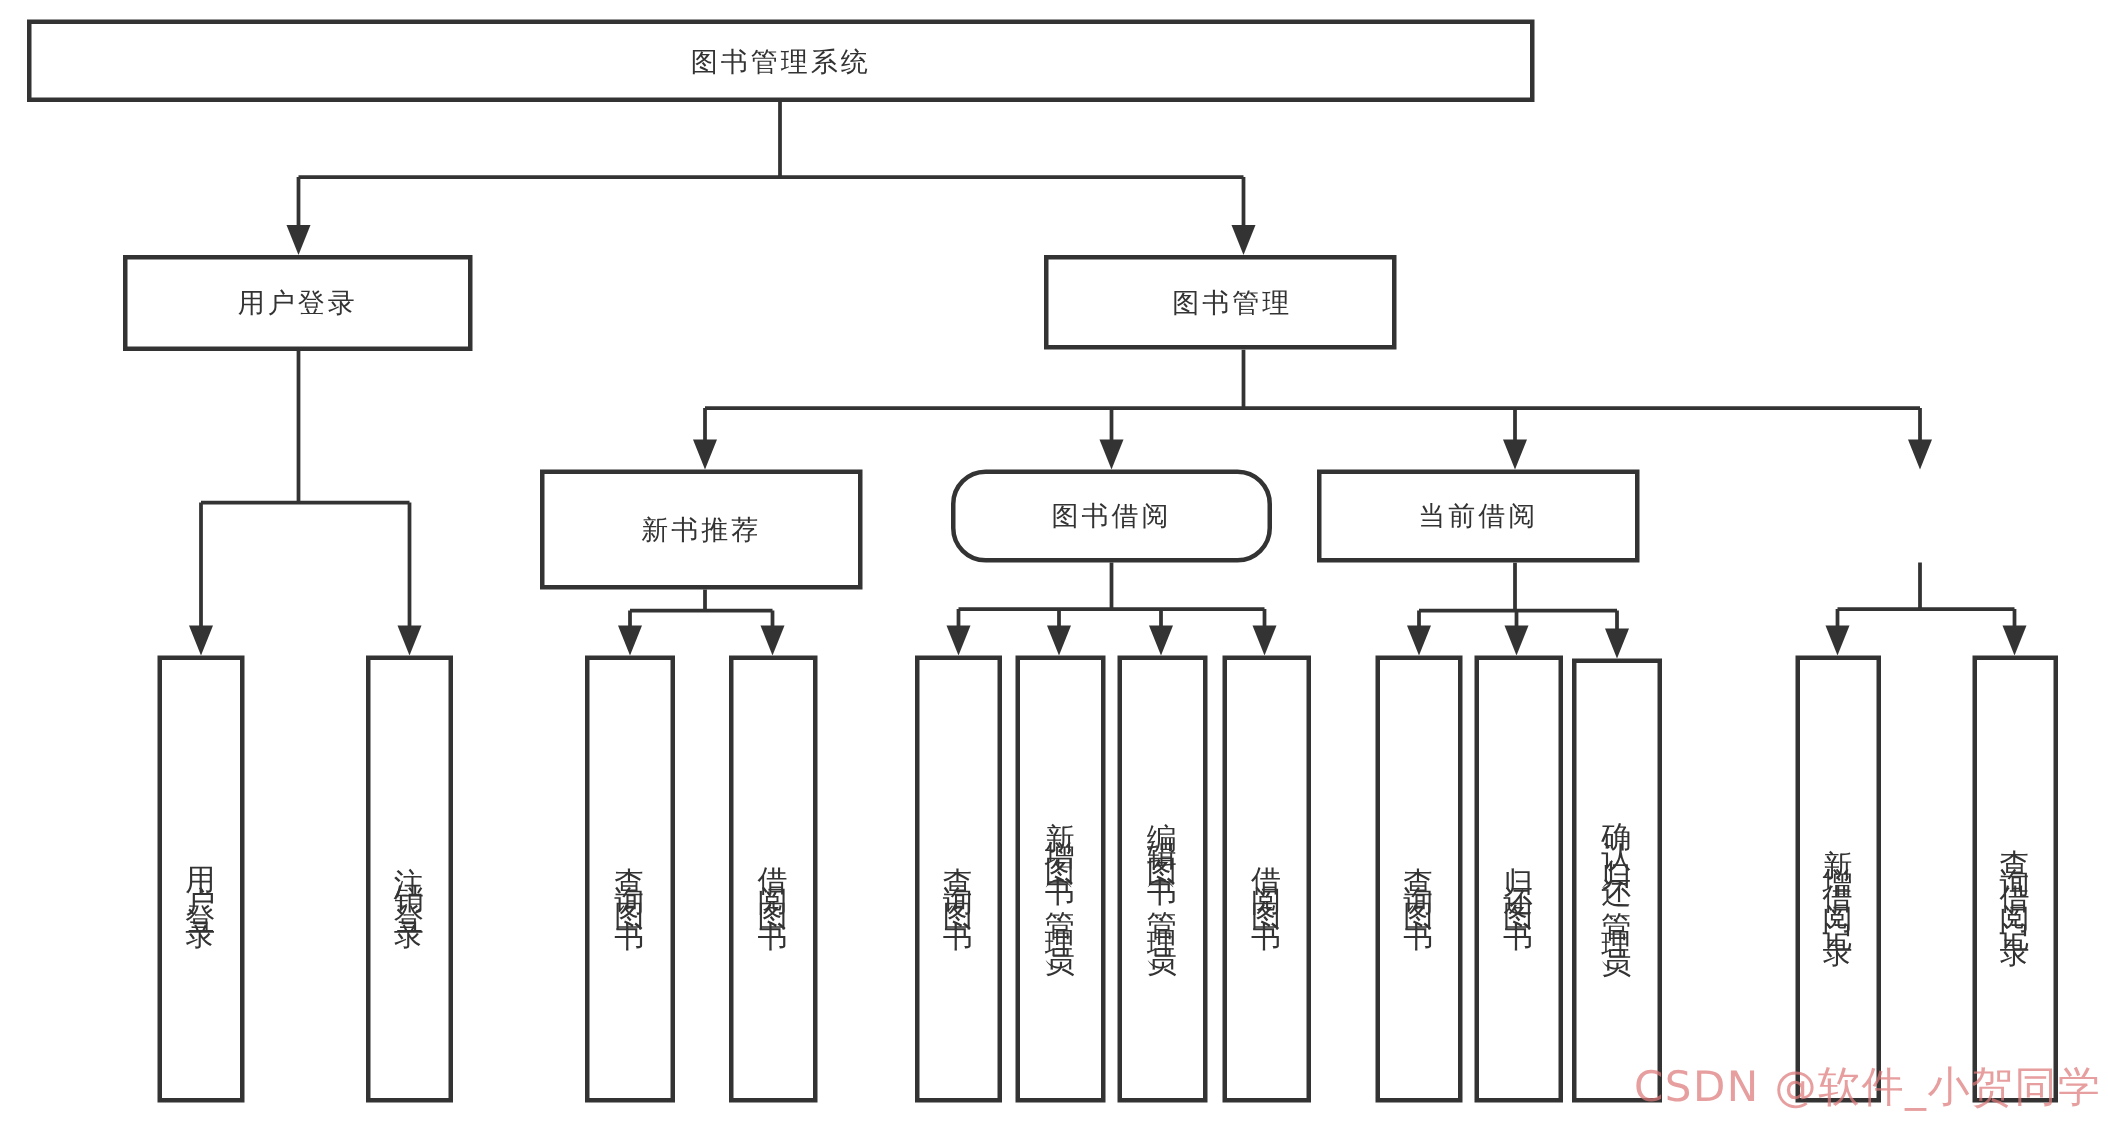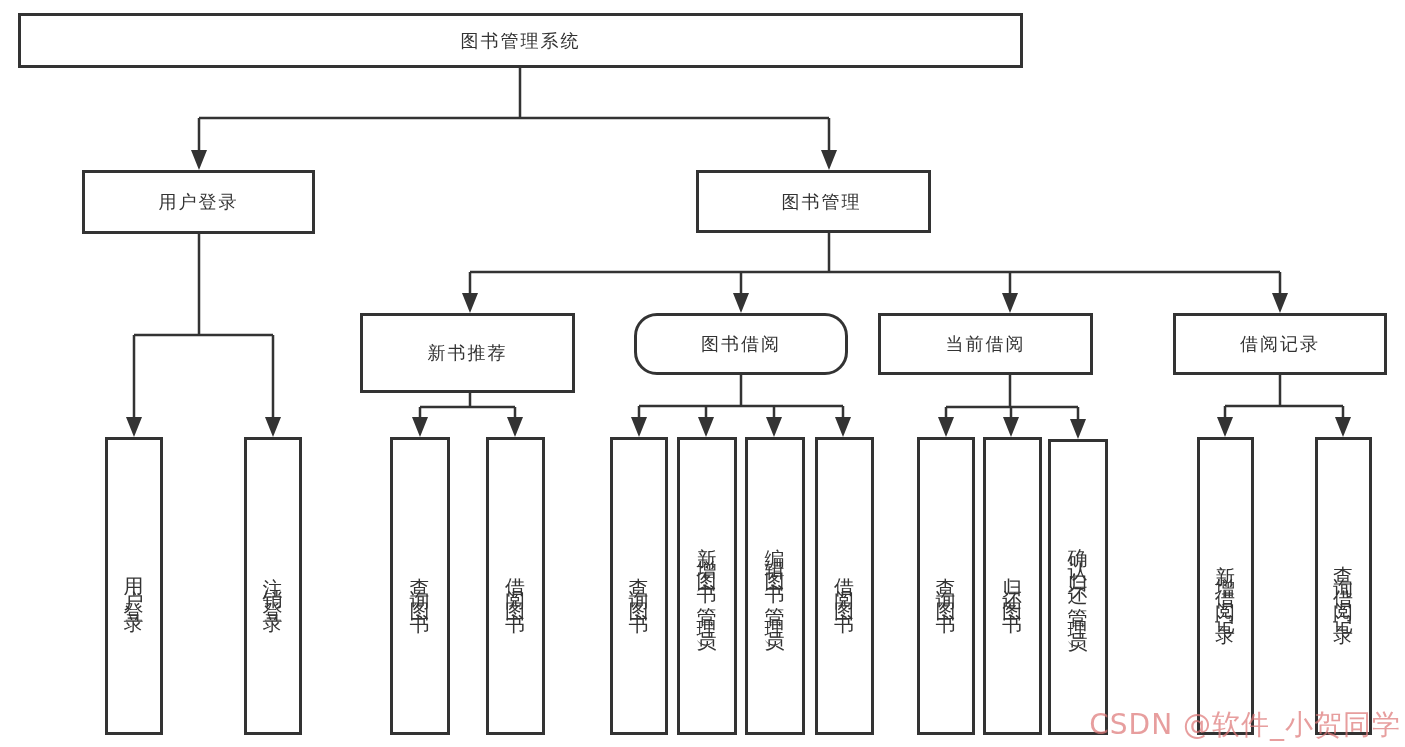--- a/index.html
+++ b/index.html
@@ -94,23 +94,20 @@
 
   <div class="hbox" style="left:360px; top:313px; width:215px; height:80px;">
     <span>新书推荐</span>
   </div>
   <div class="hbox" style="left:634px; top:313px; width:214px; height:62px;border-radius:23px;">
     <span>图书借阅</span>
   </div>
   <div class="hbox" style="left:878px; top:313px; width:215px; height:62px;">
     <span>当前借阅</span>
   </div>
-  <div class="hbox" style="left:1173px; top:313px; width:214px; height:62px;">
-    <span>借阅记录</span>
-  </div>
 
   <div class="vbox" style="left:105px; width:58px;">
     <span>用户登录</span>
   </div>
   <div class="vbox" style="left:244px; width:58px;">
     <span>注销登录</span>
   </div>
 
   <div class="vbox" style="left:390px; width:60px;">
     <span>查询图书</span>

